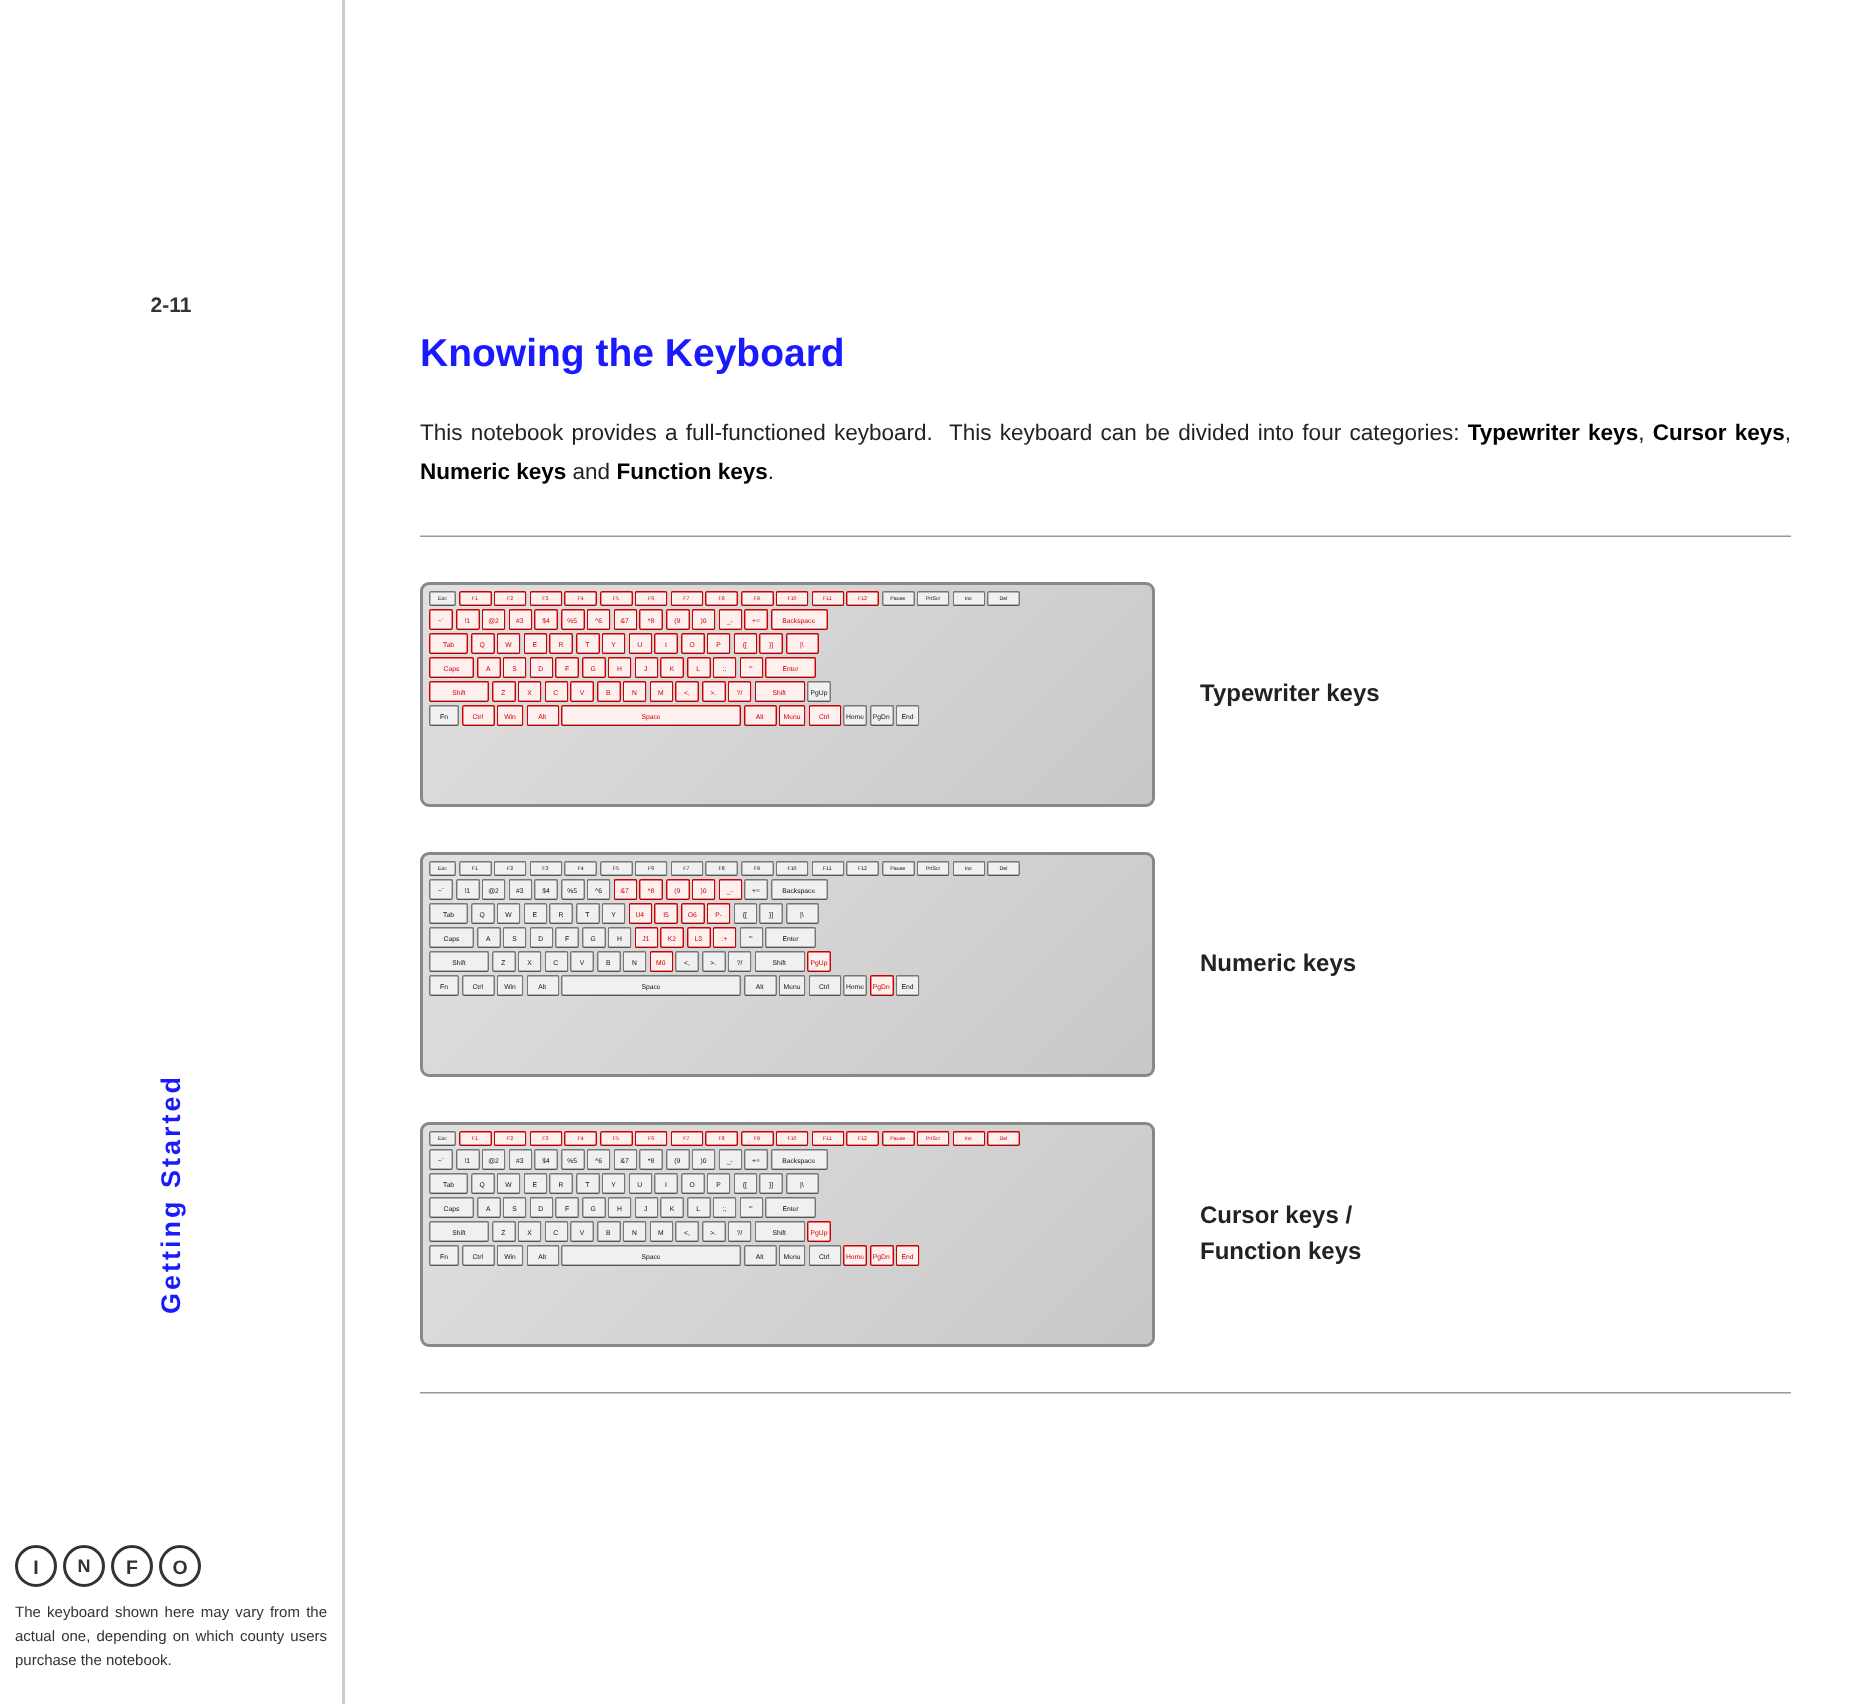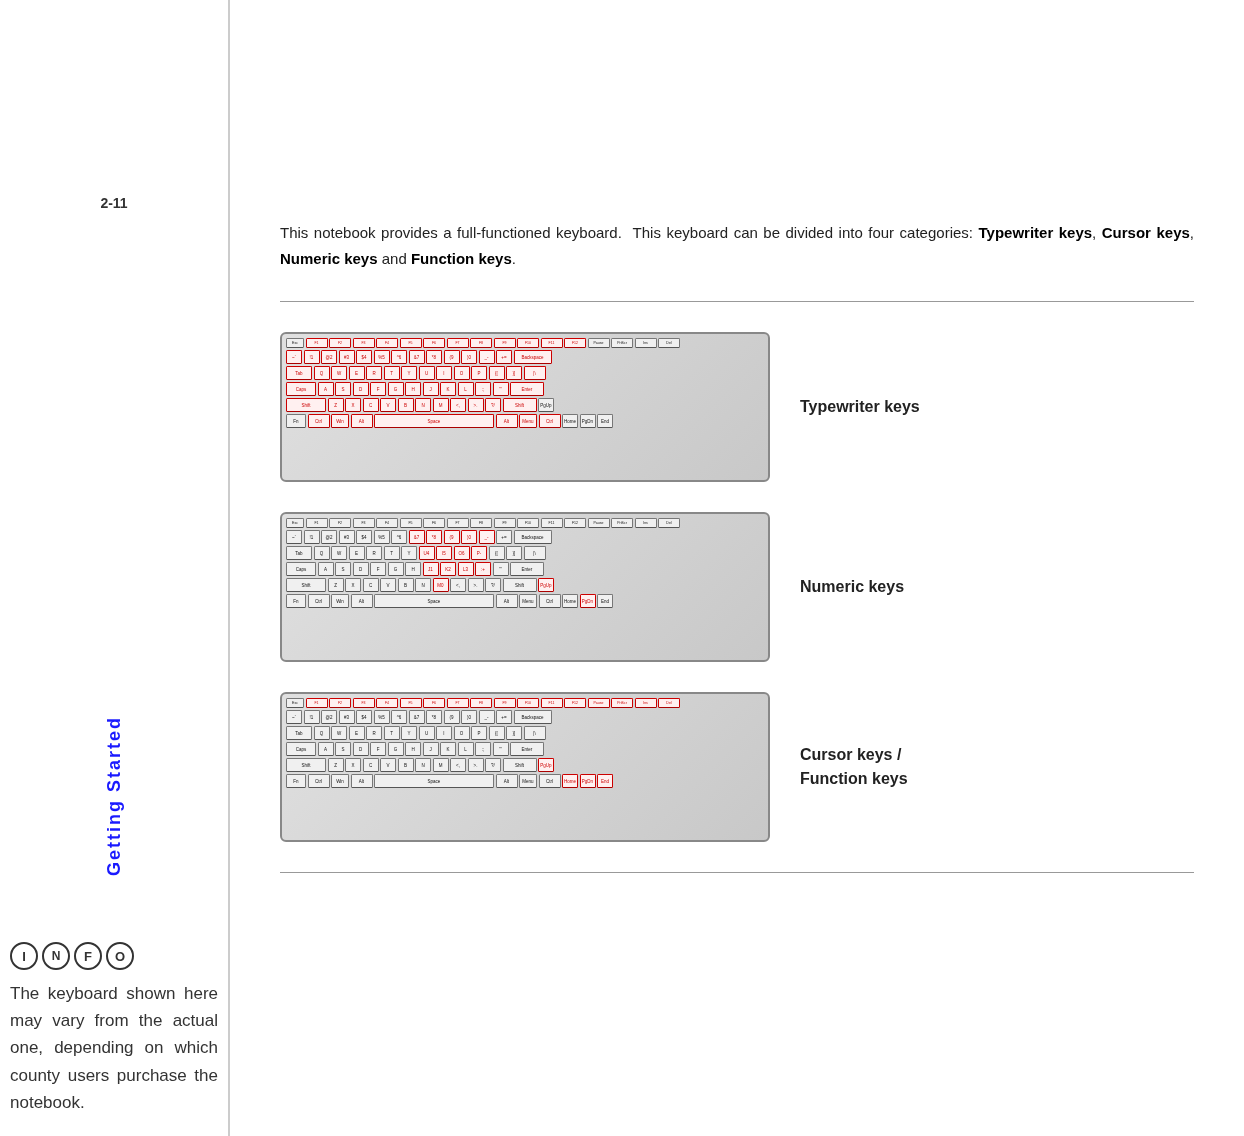--- a/index.html
+++ b/index.html
@@ -81,21 +81,21 @@
       font-size: 13px;
       font-weight: bold;
     }
 
     .info-icon.i-icon { color: #333; }
     .info-icon.n-icon { color: #333; font-size: 12px; }
     .info-icon.f-icon { color: #333; }
     .info-icon.o-icon { color: #333; }
 
     .info-text {
-      font-size: 17px;
+      font-size: 10px;
       color: #333;
       line-height: 1.6;
       text-align: justify;
     }
 
     
     .main-content {
       flex: 1;
       padding: 220px 50px 40px 50px;
       position: relative;
@@ -216,20 +216,21 @@
       <div class="info-icon n-icon">N</div>
       <div class="info-icon f-icon">F</div>
       <div class="info-icon o-icon">O</div>
     </div>
     <div class="info-text">The keyboard shown here may vary from the actual one, depending on which county users purchase the notebook.</div>
   </div>
 </div>
 
 <div class="main-content">
 
+  <h1 class="page-title">Knowing the Keyboard</h1>
 
   <p class="intro-text">
     This notebook provides a full-functioned keyboard.&nbsp; This keyboard can be divided into four categories: <strong>Typewriter keys</strong>, <strong>Cursor keys</strong>, <strong>Numeric keys</strong> and <strong>Function keys</strong>.
   </p>
 
   <hr class="divider">
 
   <div class="keyboard-section">
     <div class="keyboard-diagram">
 

